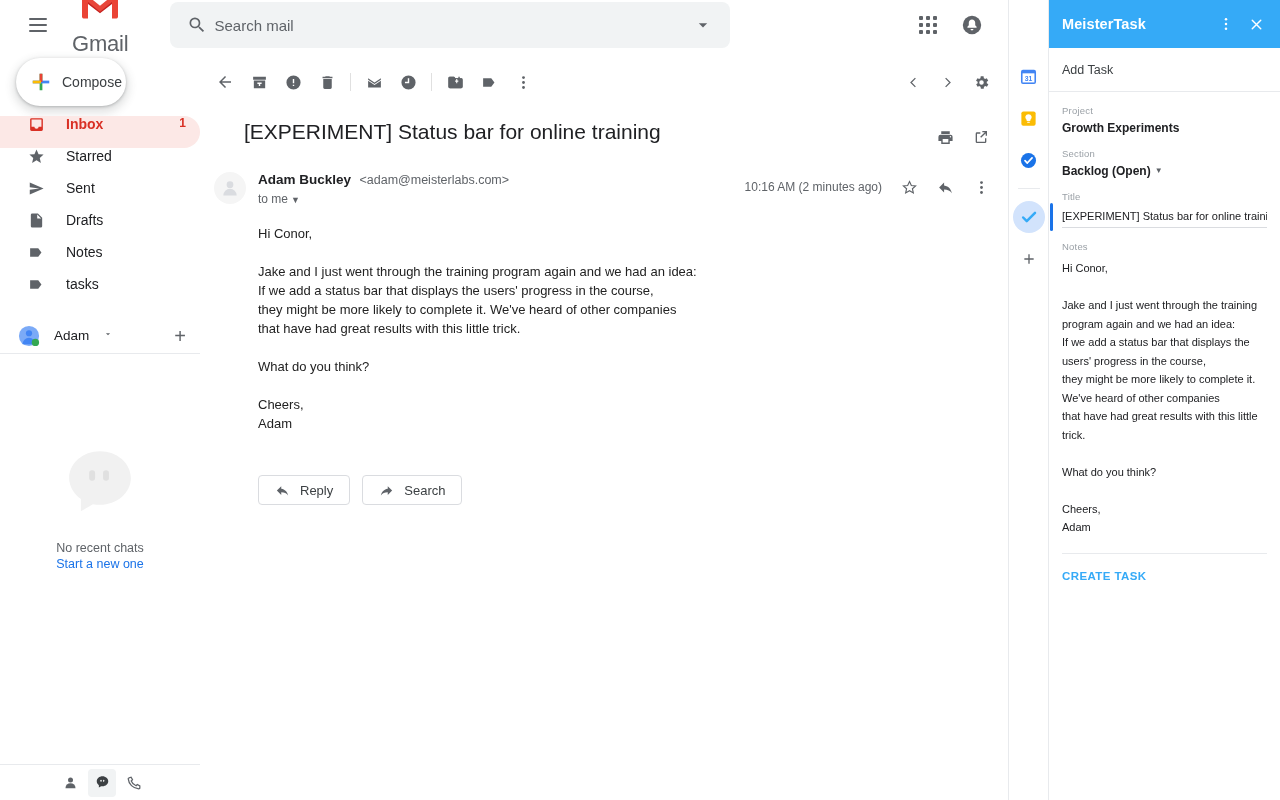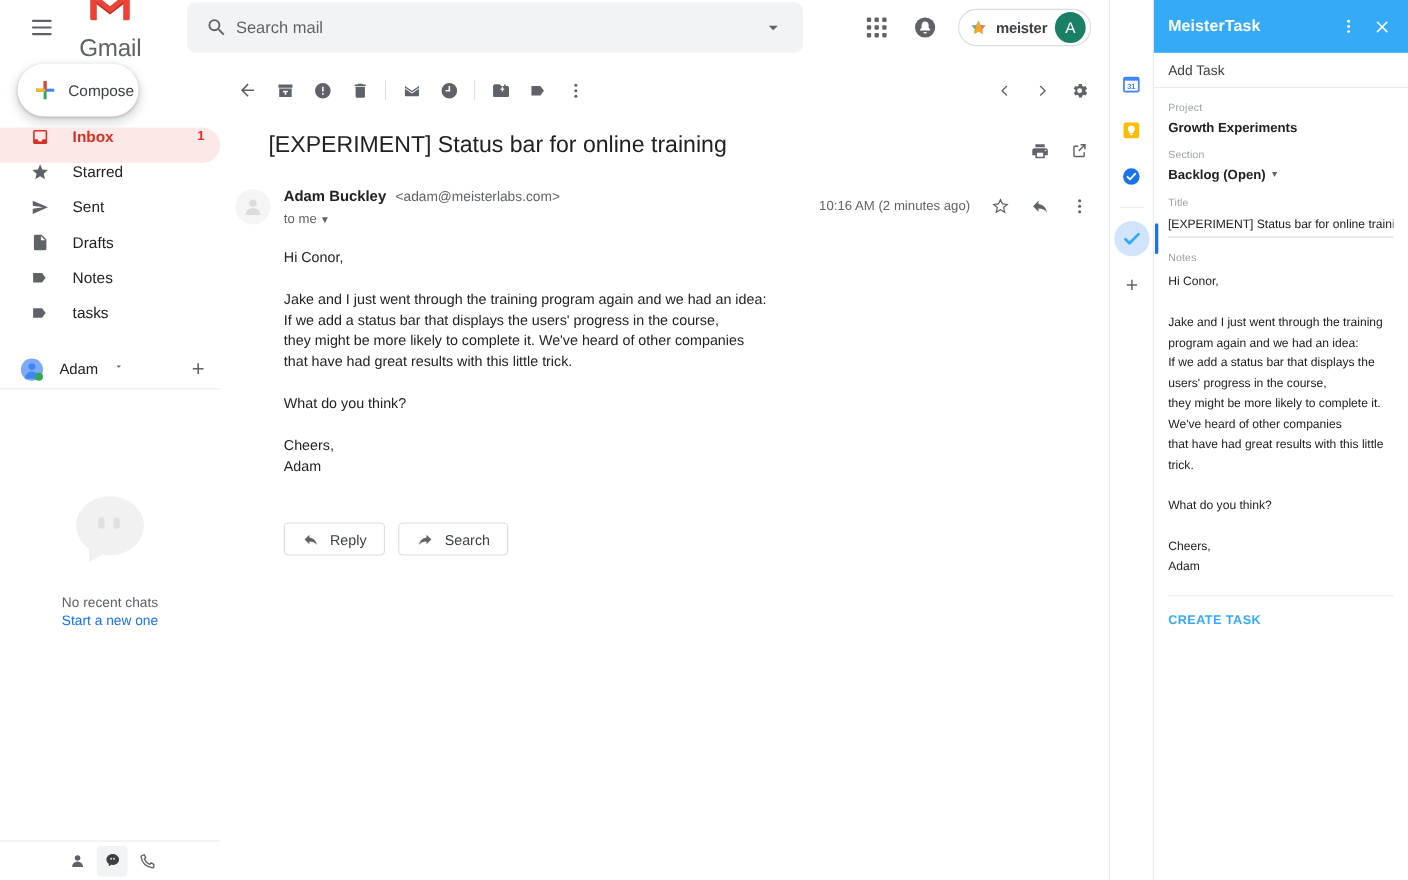--- a/index.html
+++ b/index.html
@@ -122,21 +122,21 @@
   
   .mt { width: 232px; height: 800px; background: #fff; border-left: 1px solid #e8eaed;
     display: flex; flex-direction: column; }
   .mt-header { height: 48px; background: #35aaf7; display: flex; align-items: center;
     padding: 0 10px 0 13px; flex: none; }
   .mt-title { color: #fff; font-size: 14.5px; font-weight: bold; letter-spacing: .1px; }
   .mt-header-actions { margin-left: auto; display: flex; align-items: center; gap: 2px; }
   .mt-hbtn { width: 28px; height: 28px; display: flex; align-items: center; justify-content: center;
     cursor: pointer; border-radius: 50%; }
 
-  .mt-addtask { height: 32px; display: flex; align-items: center; padding: 0 13px;
+  .mt-addtask { height: 44px; display: flex; align-items: center; padding: 0 13px;
     border-bottom: 1px solid #e8eaed; font-size: 12.5px; color: #3c4043; cursor: pointer; }
   .mt-scroll { flex: 1; overflow: hidden; padding: 0 13px; }
   .mt-field { padding-top: 13px; }
   .mt-label { font-size: 9.5px; color: #9aa0a6; letter-spacing: .2px; }
   .mt-value { font-size: 12px; color: #202124; font-weight: bold; margin-top: 5px; }
   .mt-caret { display: inline-block; margin-left: 4px; font-size: 8px; color: #5f6368; vertical-align: 2px; }
   .mt-input { width: 100%; border: none; border-bottom: 1px solid #dadce0; outline: none;
     font-size: 11px; color: #202124; padding: 4px 0 5px; margin-top: 4px; background: transparent;
     font-family: "Liberation Sans", sans-serif; }
   .mt-notes { font-size: 11px; color: #202124; line-height: 18.5px; white-space: pre-wrap;
@@ -194,31 +194,20 @@
               <i></i>
               <i></i>
               <i></i>
             </div>
         </div>
         <div class="icon-btn">
           <svg width="22" height="22" viewBox="0 0 24 24" fill="#5f6368">
             <circle cx="12" cy="12" r="10"></circle>
             <path fill="#fff" d="M12 6c-2 0-3.5 1.6-3.5 3.6v2.6L7 14v1h10v-1l-1.5-1.8V9.6C15.5 7.6 14 6 12 6zm0 12c.9 0 1.6-.7 1.6-1.6h-3.2c0 .9.7 1.6 1.6 1.6z"></path>
           </svg>
-        </div>
-        <div class="meister-chip">
-          <svg width="17" height="17" viewBox="0 0 24 24">
-            <path fill="#f9a825" d="M12 2l2.6 6.1L21 9l-4.5 4.3L17.7 20 12 16.8 6.3 20l1.2-6.7L3 9l6.4-.9z"></path>
-            <path fill="#ef5350" d="M12 2l2.6 6.1L21 9l-5 1.4L12 2z"></path>
-            <path fill="#42a5f5" d="M3 9l6.4-.9L12 2 8.9 10.6z"></path>
-            <path fill="#66bb6a" d="M6.3 20l1.2-6.7L3 9l6 2.2z"></path>
-            <path fill="#ab47bc" d="M17.7 20L16.5 13.3 21 9l-5.6 3.2z"></path>
-          </svg>
-          <span class="meister-chip-text">meister</span>
-          <span class="acct-avatar">A</span>
         </div>
       </div>
     </div>
 
     <div class="body-split">
 
       <div class="sidebar">
         <div class="compose">
           <svg width="22" height="22" viewBox="0 0 24 24">
             <rect x="10.5" y="3" width="3" height="18" fill="#34a853"></rect>

